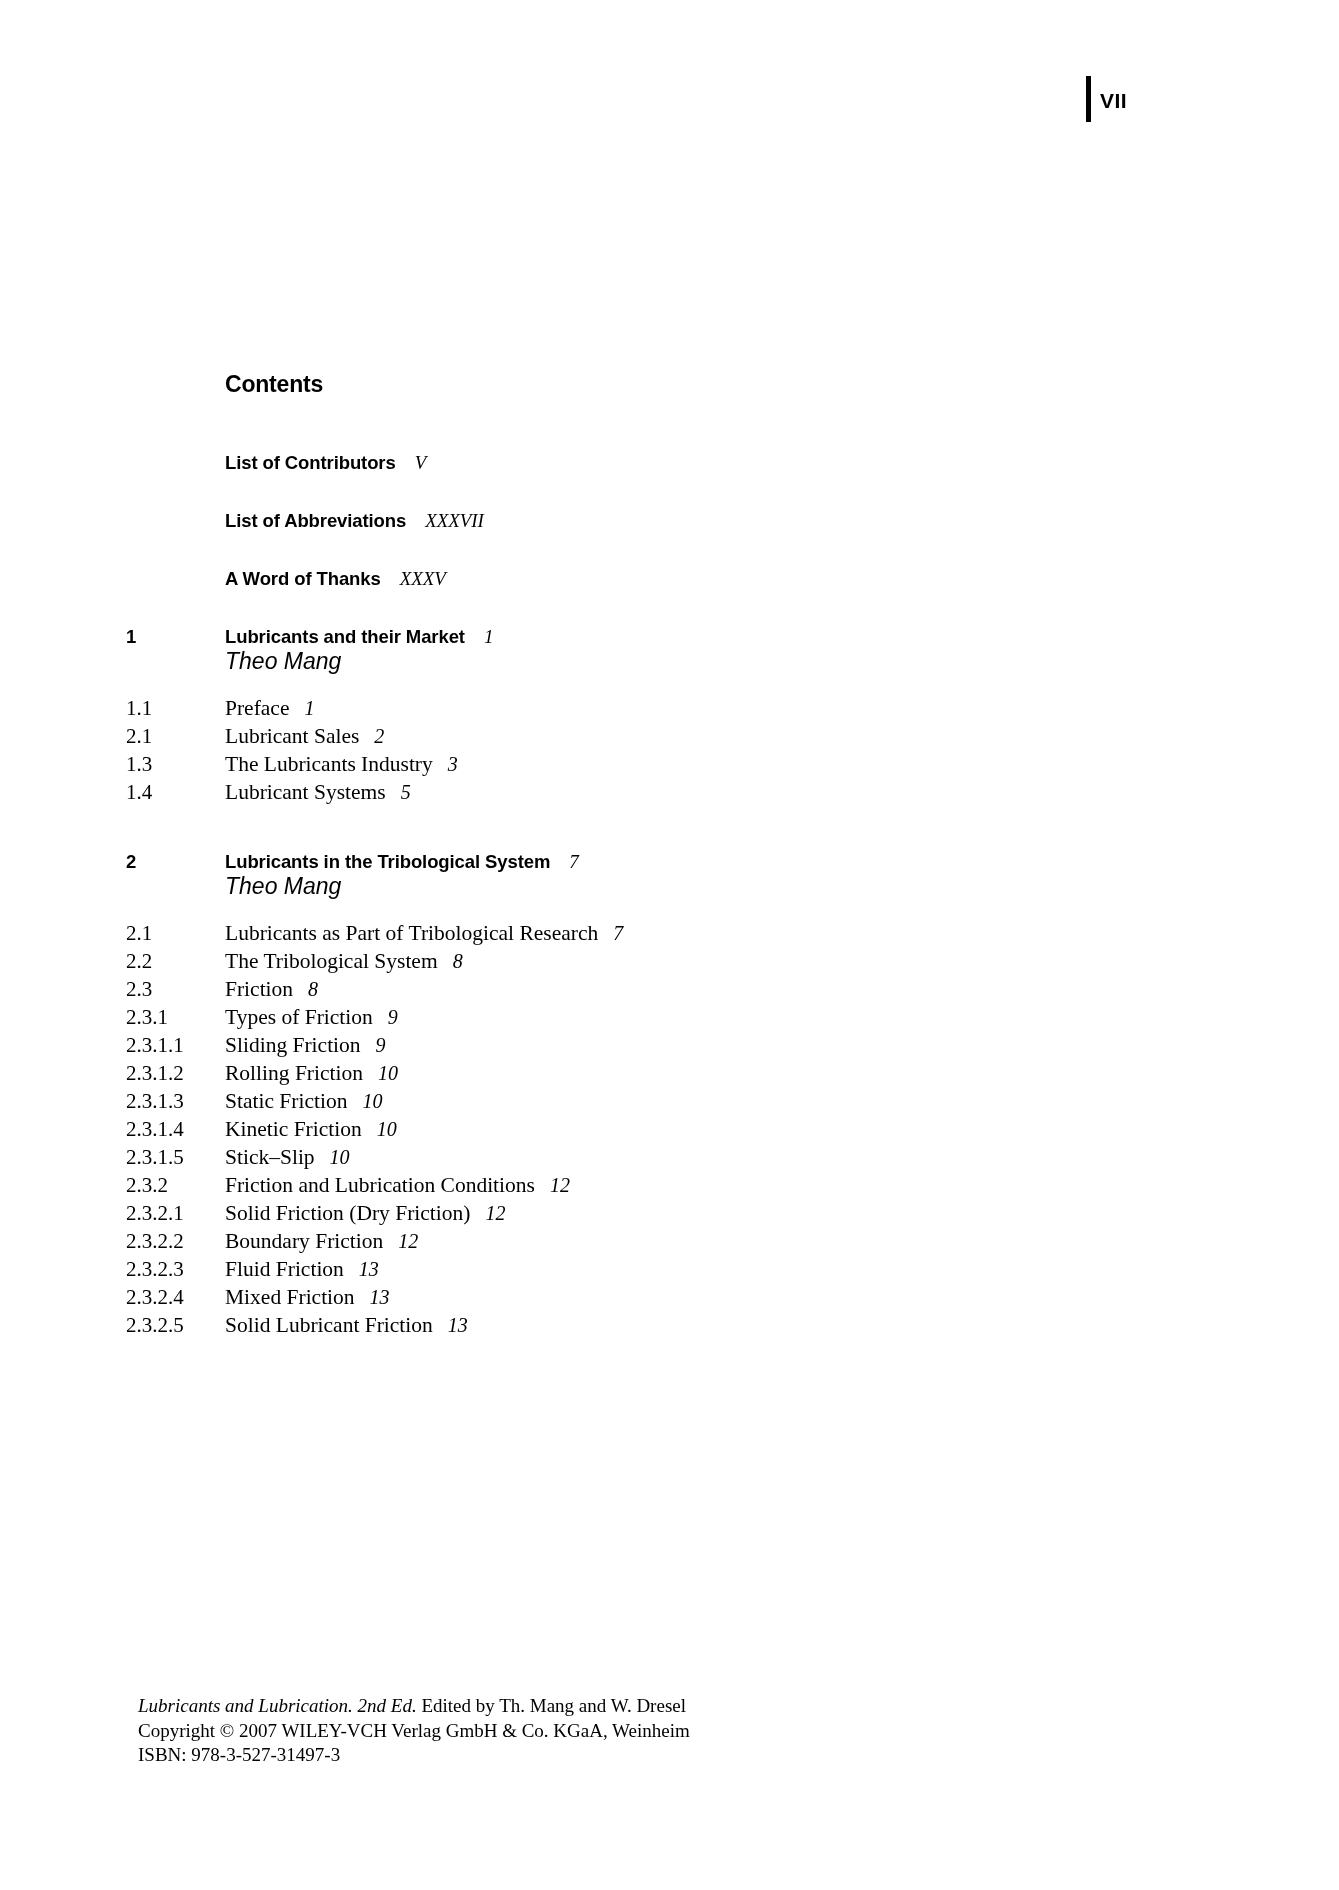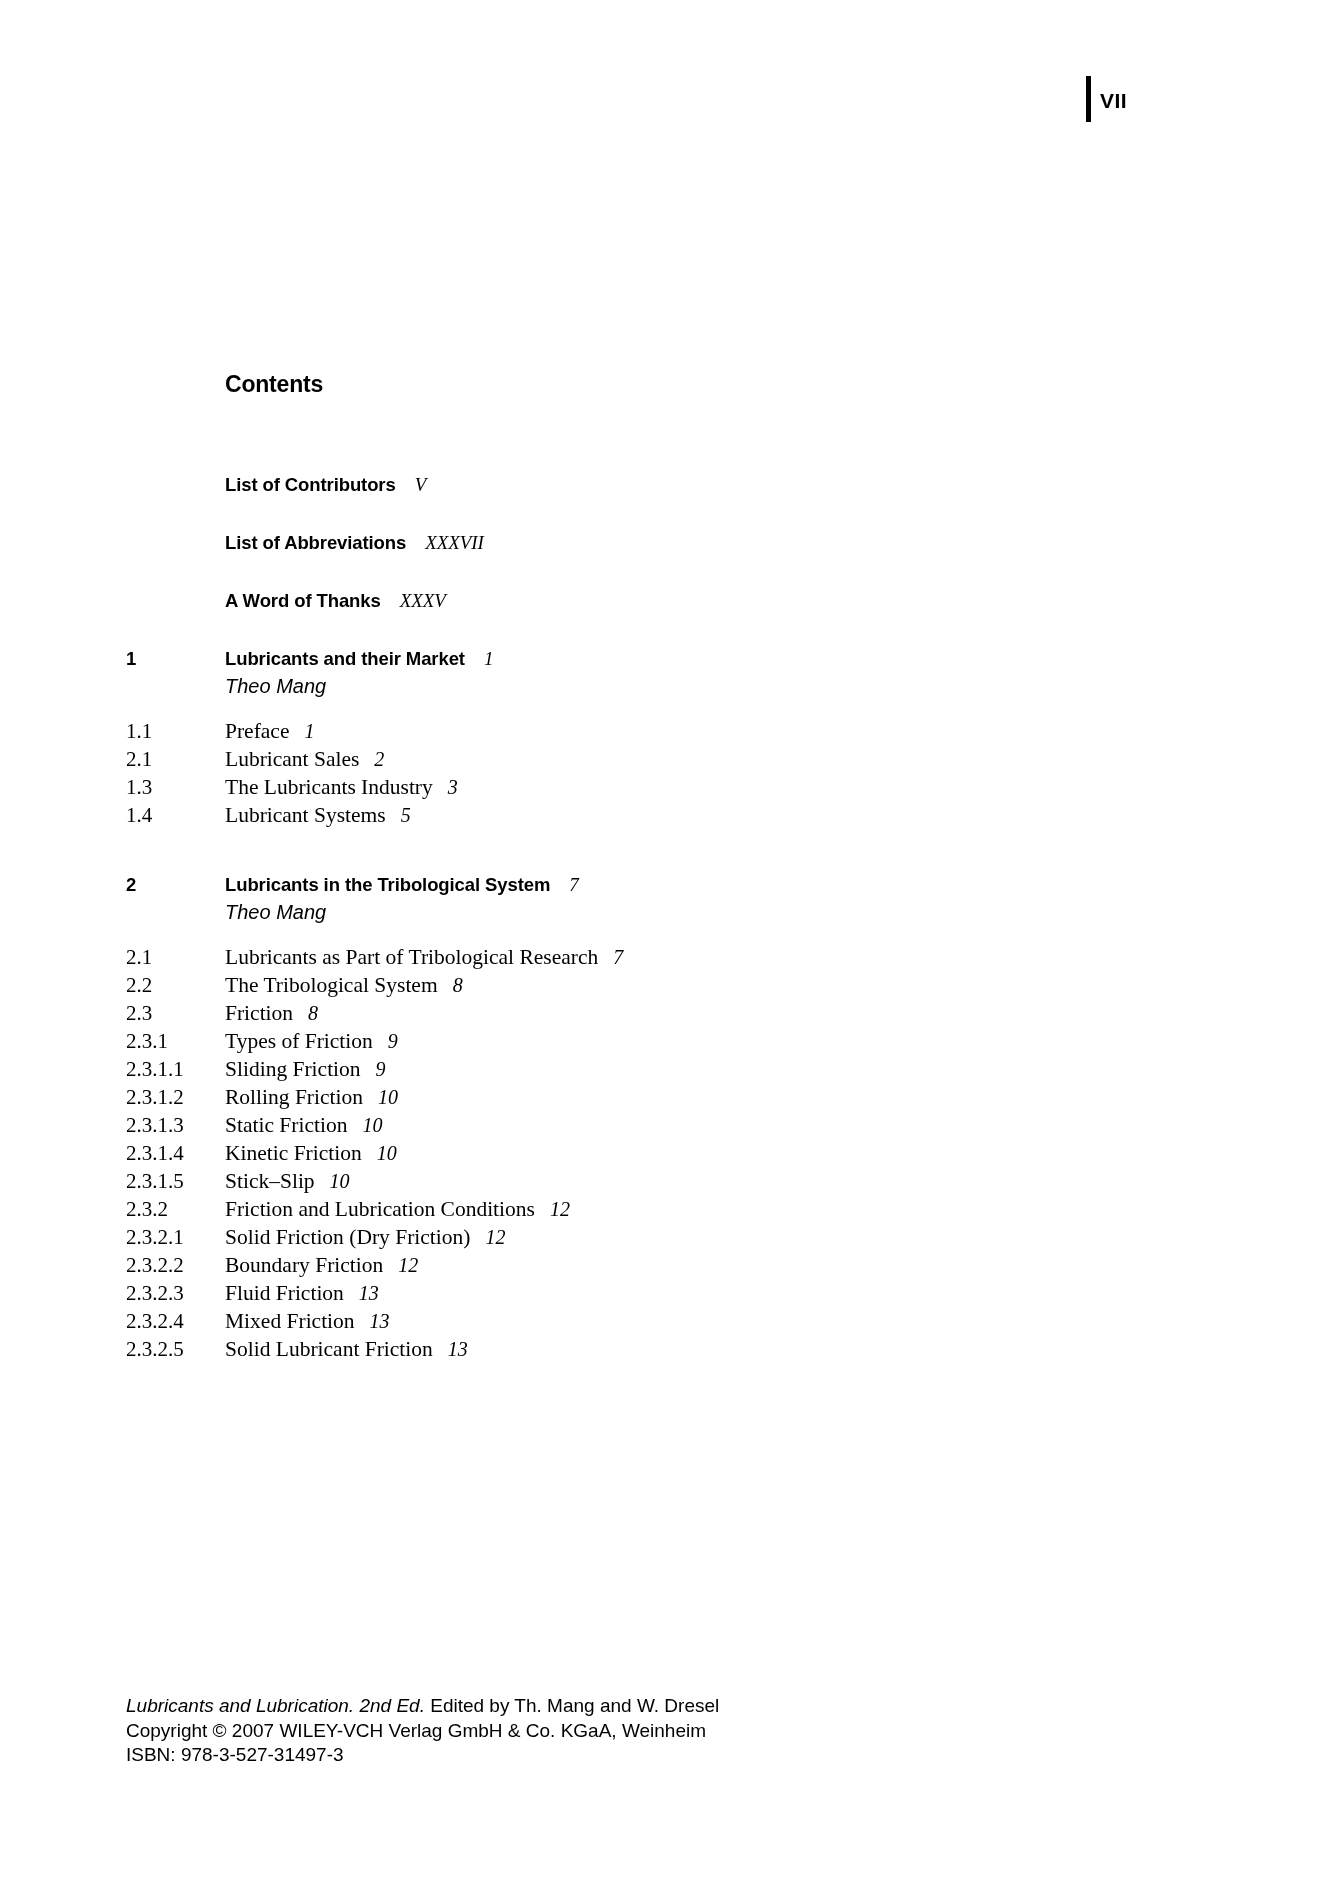--- a/index.html
+++ b/index.html
@@ -85,21 +85,20 @@
     font-style: italic;
     padding-left: 16px;
   }
 
   
   .front {
     font-family: "Liberation Sans", sans-serif;
     font-weight: bold;
     font-size: 18.5px;
     margin-bottom: 36px;
-    margin-top: 22px;
   }
   .front .body { letter-spacing: -0.1px; }
   .front .page-no {
     font-family: "Liberation Serif", serif;
     font-weight: normal;
     font-style: italic;
     font-size: 19px;
     padding-left: 19px;
   }
 
@@ -117,45 +116,44 @@
     font-style: italic;
     font-size: 19px;
     padding-left: 19px;
   }
 
   
   .author {
     font-family: "Liberation Sans", sans-serif;
     font-style: italic;
     font-weight: normal;
-    font-size: 20px;
-    margin-top: 5px;
+    font-size: 23px;
   }
 
   
   .section {
     font-size: 21.5px;
     line-height: 28px;
   }
   .section .num { font-size: 21px; }
   .section .page-no {
     font-style: italic;
     font-size: 20px;
     padding-left: 15px;
   }
 
   .gap-after-sections { height: 26px; }
   .gap-after-chapblock { height: 19px; }
 
   
   .imprint {
     position: absolute;
-    left: 126px;
+    left: 138px;
     top: 1694px;
-    font-family: Liberation Sans, sans-serif;
+    font-family: Liberation Serif, serif;
     font-size: 19px;
     line-height: 24.5px;
     white-space: nowrap;
   }
   .imprint .it { font-style: italic; }
 </style>
 </head>
 <body>
 
 <div class="page">

